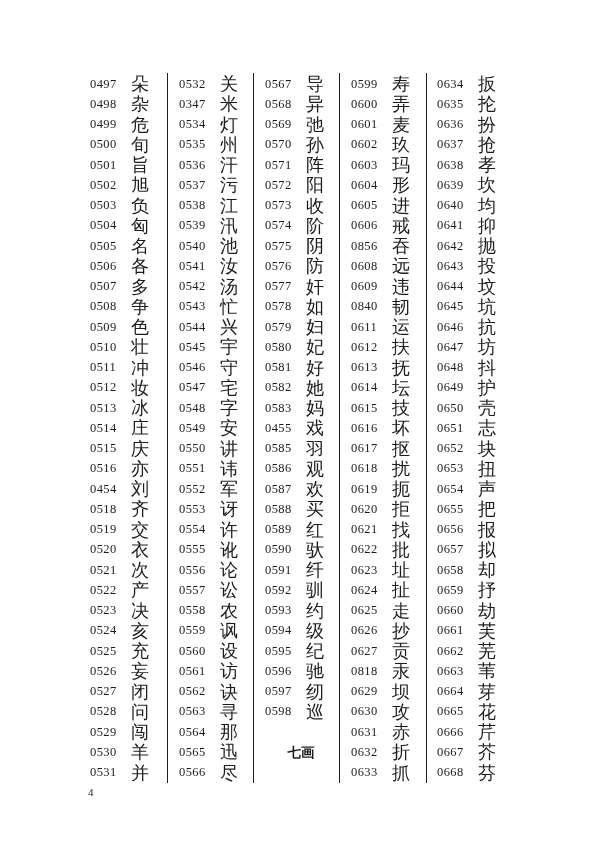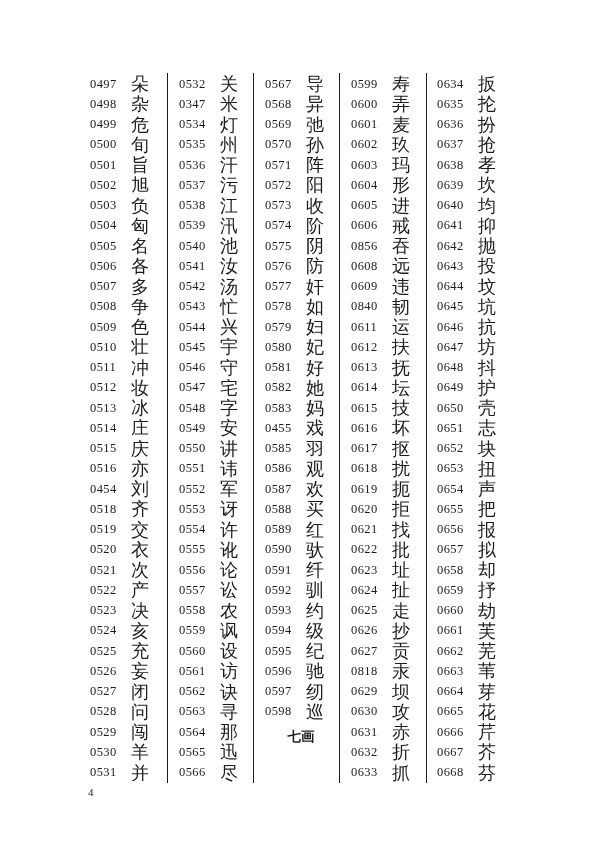--- a/index.html
+++ b/index.html
@@ -41,21 +41,21 @@
     flex: 0 0 auto;
   }
   .entry-char {
     font-size: 18px;
     line-height: 1;
     margin-left: 13px;
     flex: 0 0 auto;
   }
   .section-header {
     width: 72px;
-    margin-top: 6px;
+    margin-top: 22px;
     text-align: center;
     font-weight: bold;
     font-size: 13.5px;
   }
   .page-number {
     position: absolute;
     left: 88px;
     top: 786px;
     font-size: 11px;
   }

